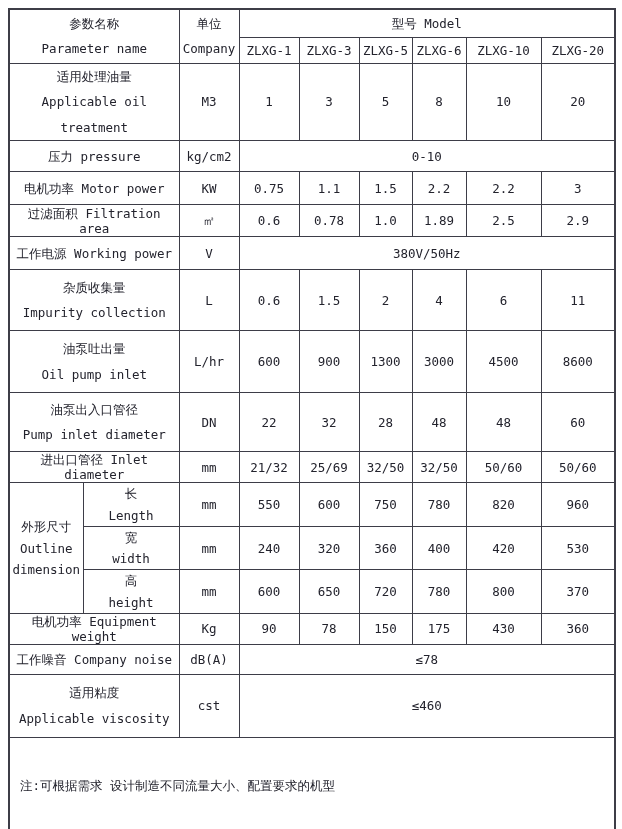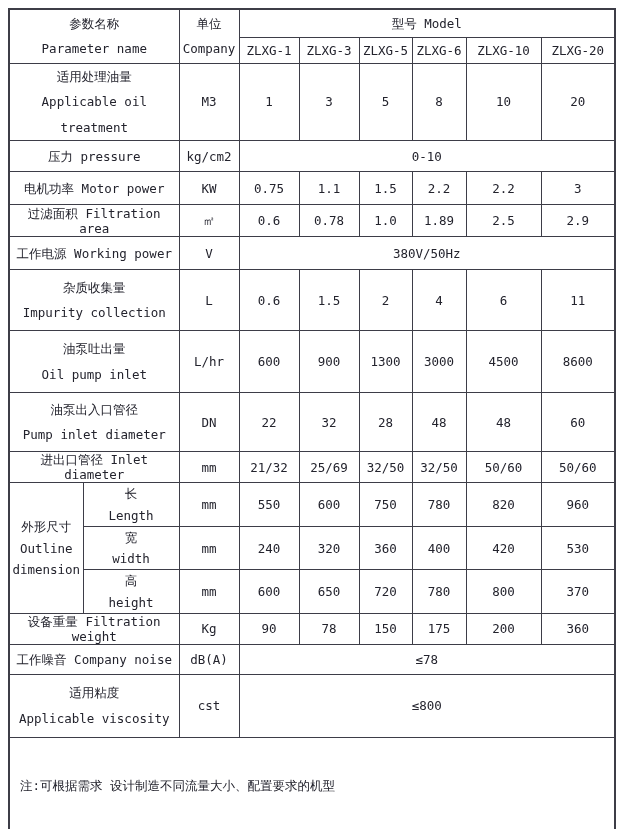--- a/index.html
+++ b/index.html
@@ -186,41 +186,41 @@
     <td class="val">mm</td>
     <td class="val">600</td>
     <td class="val">650</td>
     <td class="val">720</td>
     <td class="val">780</td>
     <td class="val">800</td>
     <td class="val">370</td>
   </tr>
 
   <tr style="height:30px">
-    <td class="val" colspan="2">设备重量 Filtration weight</td>
+    <td class="val" colspan="2">电机功率 Equipment weight</td>
     <td class="val">Kg</td>
     <td class="val">90</td>
     <td class="val">78</td>
     <td class="val">150</td>
     <td class="val">175</td>
-    <td class="val">200</td>
+    <td class="val">430</td>
     <td class="val">360</td>
   </tr>
 
   <tr style="height:30px">
     <td class="val" colspan="2">工作噪音 Company noise</td>
     <td class="val">dB(A)</td>
     <td class="val" colspan="6">≤78</td>
   </tr>
 
   <tr style="height:63px">
     <td class="lbl" colspan="2">适用粘度
 Applicable viscosity</td>
     <td class="val">cst</td>
-    <td class="val" colspan="6">≤800</td>
+    <td class="val" colspan="6">≤460</td>
   </tr>
 
   <tr style="height:94px">
     <td class="notes" colspan="9">
       <div>注:可根据需求 设计制造不同流量大小、配置要求的机型</div>
       
       
     </td>
   </tr>
 </tbody>

